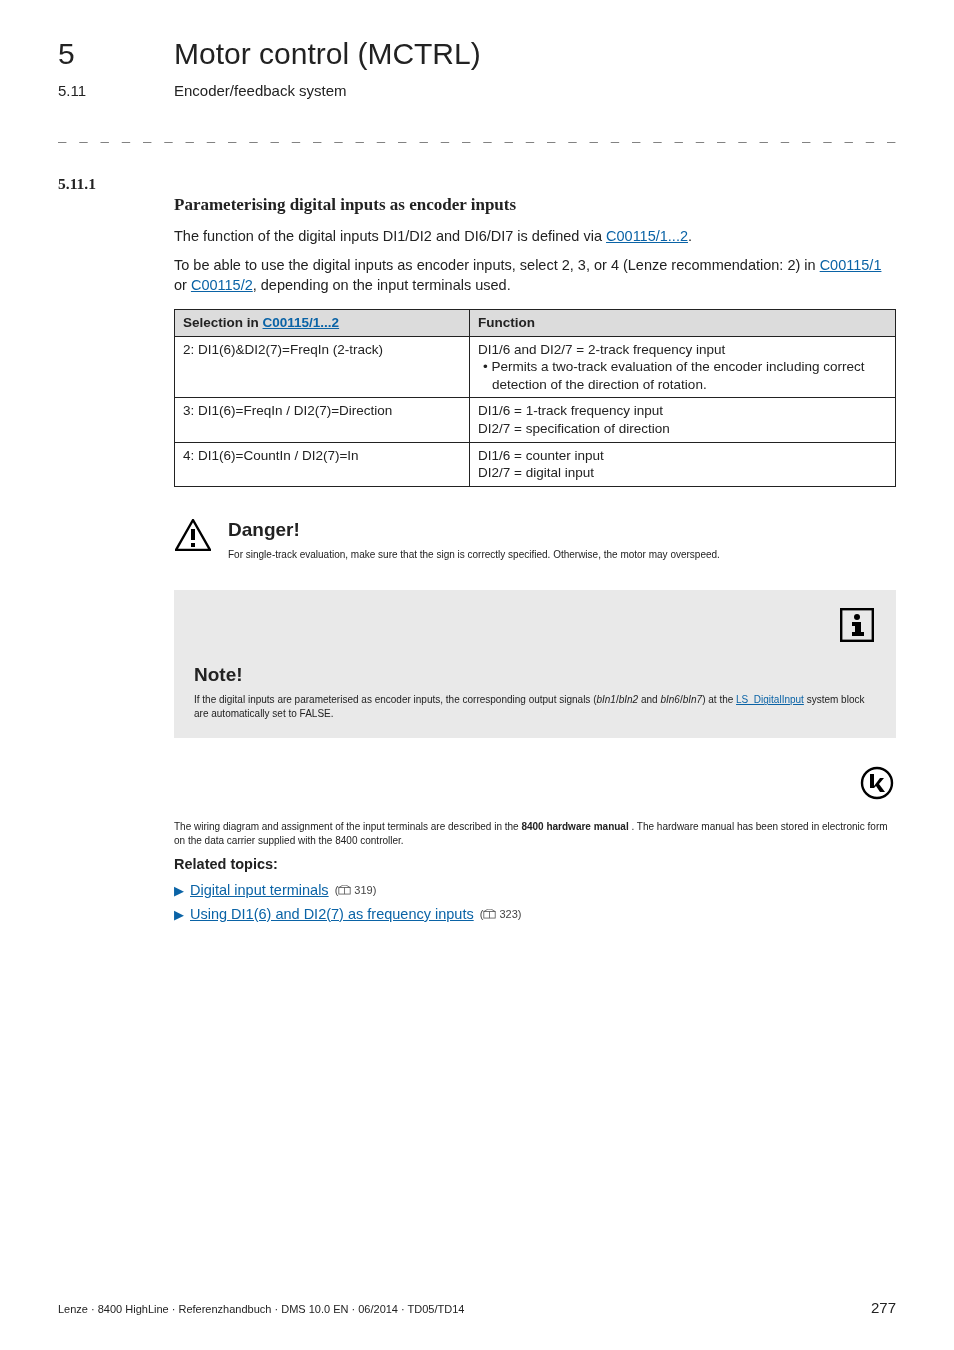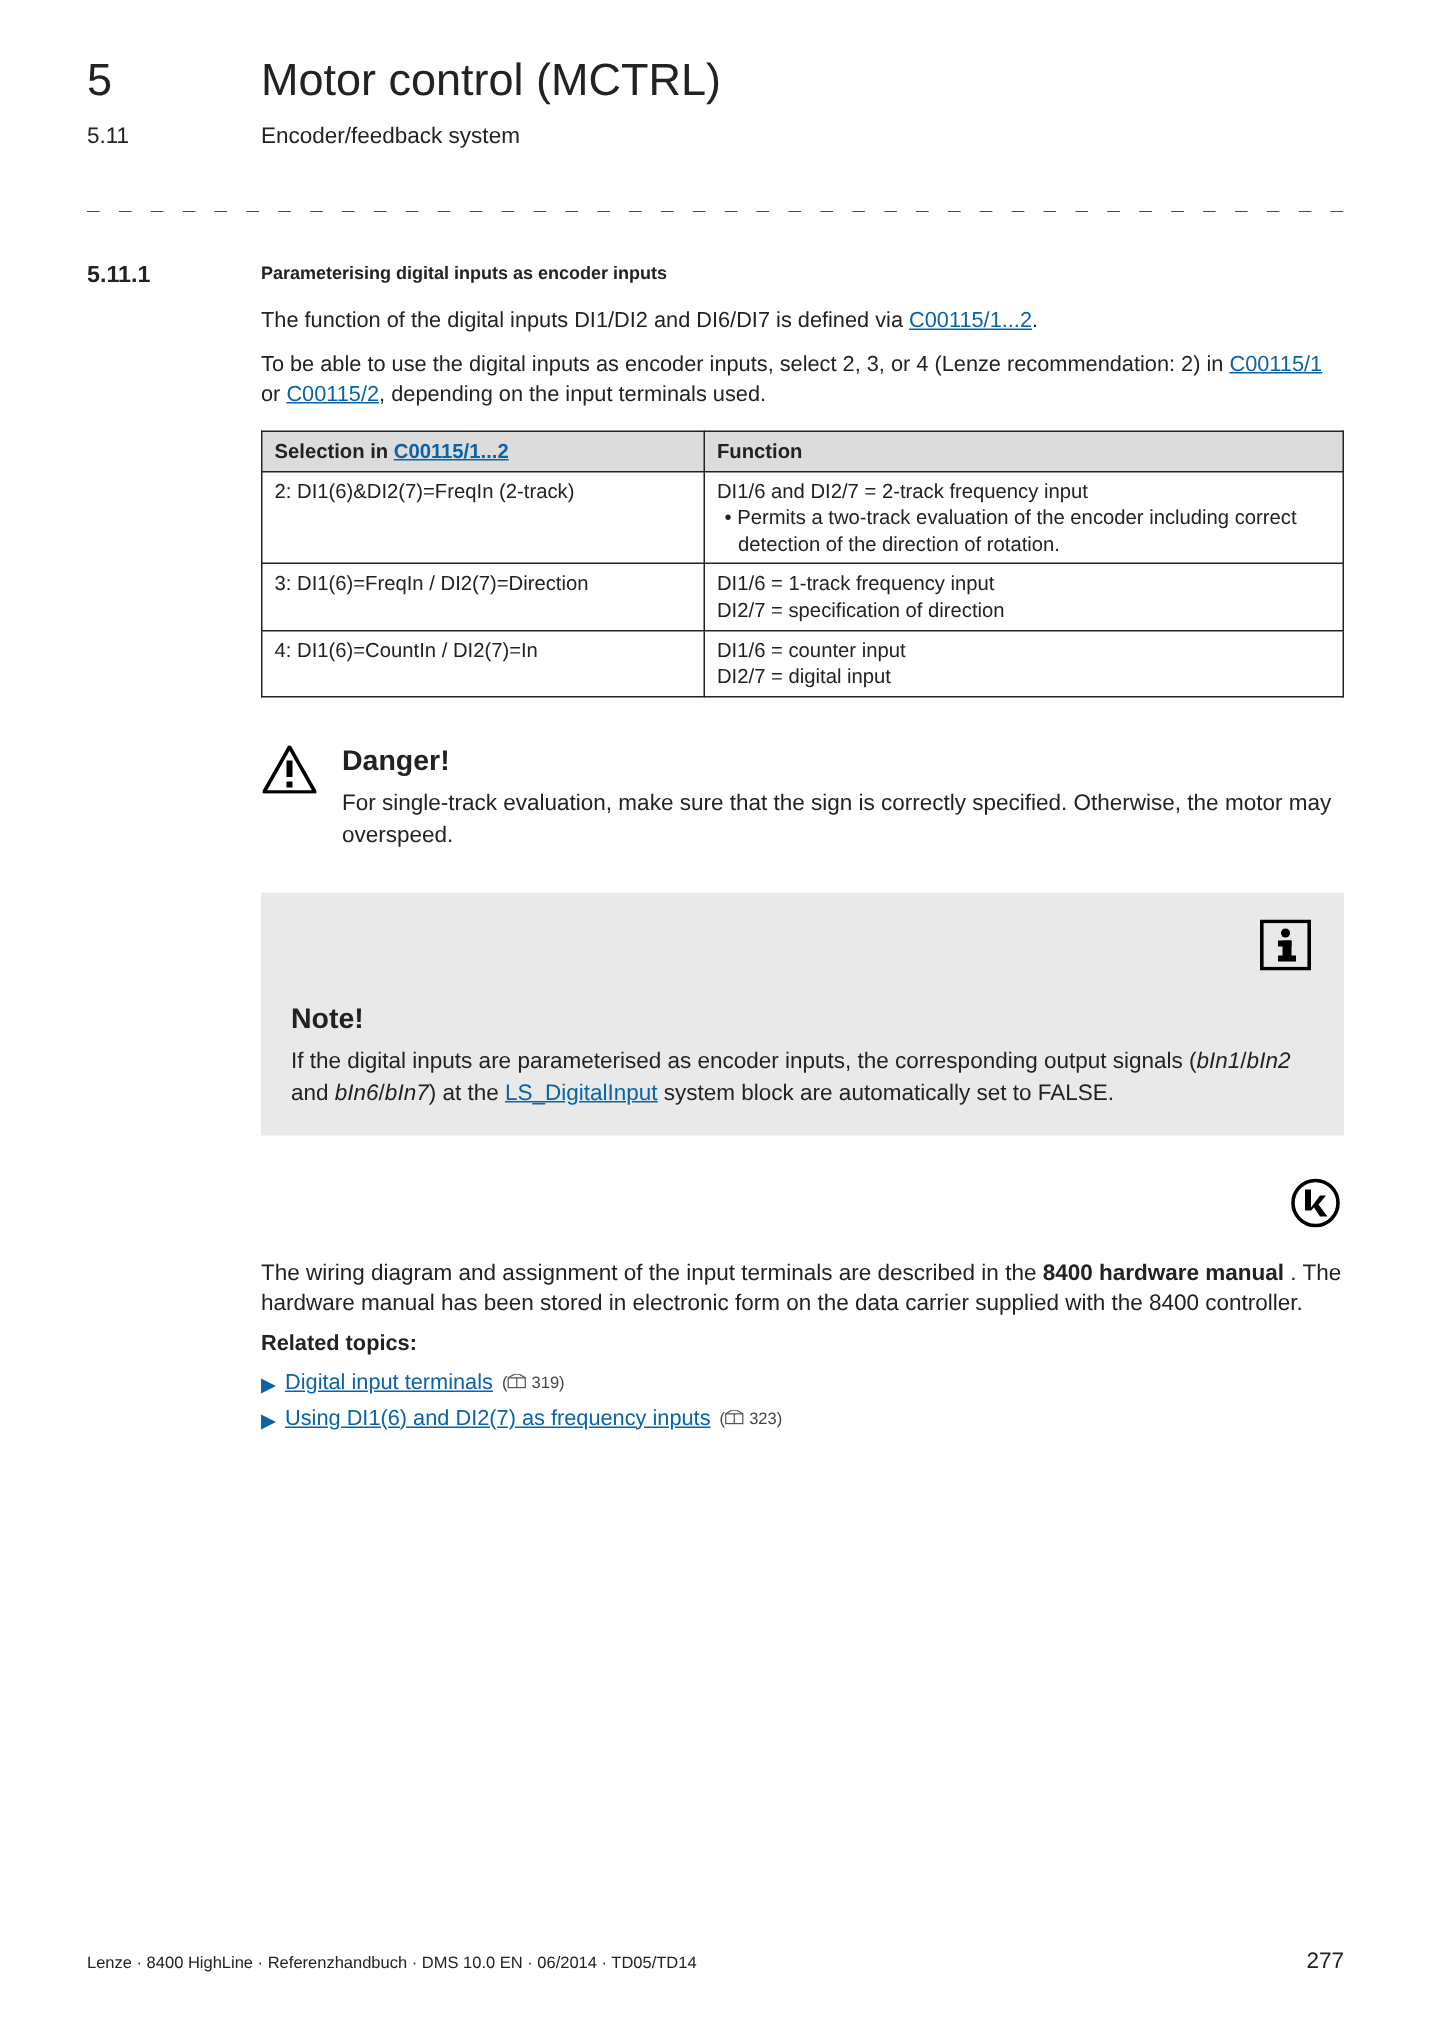--- a/index.html
+++ b/index.html
@@ -55,29 +55,31 @@
     font-size: 14px;
     white-space: nowrap;
     overflow: hidden;
     font-family: monospace;
     color: #222;
   }
   .sec-row {
     display: flex;
     gap: 48px;
     margin-top: 30px;
+    font-family: Liberation Serif, serif;
   }
   .sec-num {
     font-weight: 700;
     font-size: 15.5px;
     width: 68px;
   }
   .sec-title {
     font-weight: 700;
-    font-size: 12px;
+    font-size: 17px;
+    margin-top: 20px;
   }
   .body-indent {
     margin-left: 116px;
     margin-right: 0;
   }
   .para {
     margin-top: 10px;
   }
   a.link, .link {
     color: #0a63a6;
@@ -123,21 +125,21 @@
   .callout-icon svg { display:block; }
   .callout-body {
     flex: 1;
   }
   .callout-title {
     font-weight: 700;
     font-size: 19px;
     margin-bottom: 6px;
   }
   .callout-text {
-    font-size: 15px;
+    font-size: 10px;
   }
   .note-box {
     background: #e9e9e9;
     padding: 18px 20px 18px 20px;
     margin-top: 28px;
     margin-left: 116px;
   }
   .note-inner {
     display: flex;
     gap: 16px;

